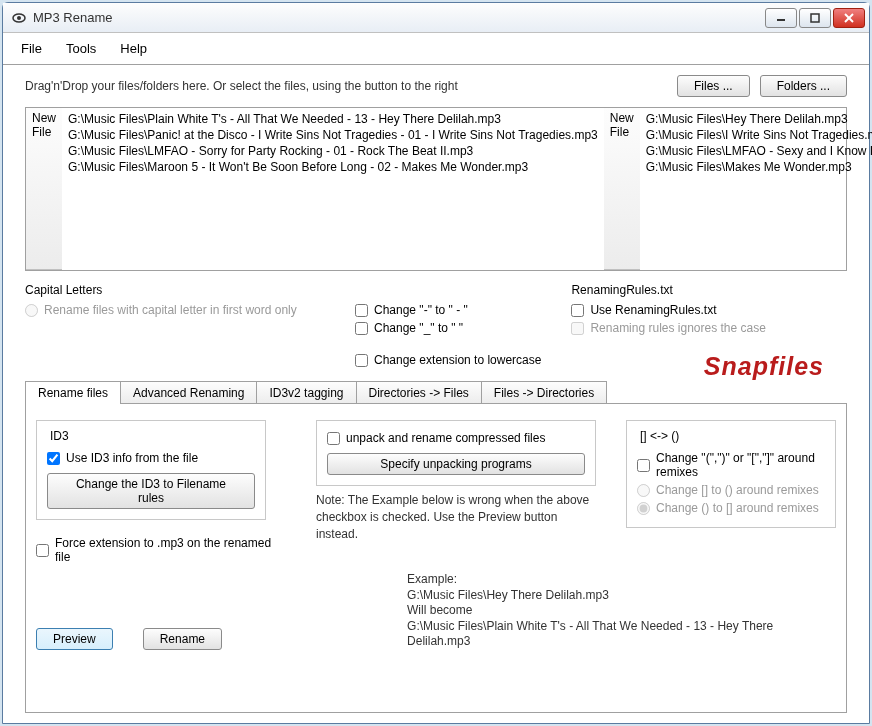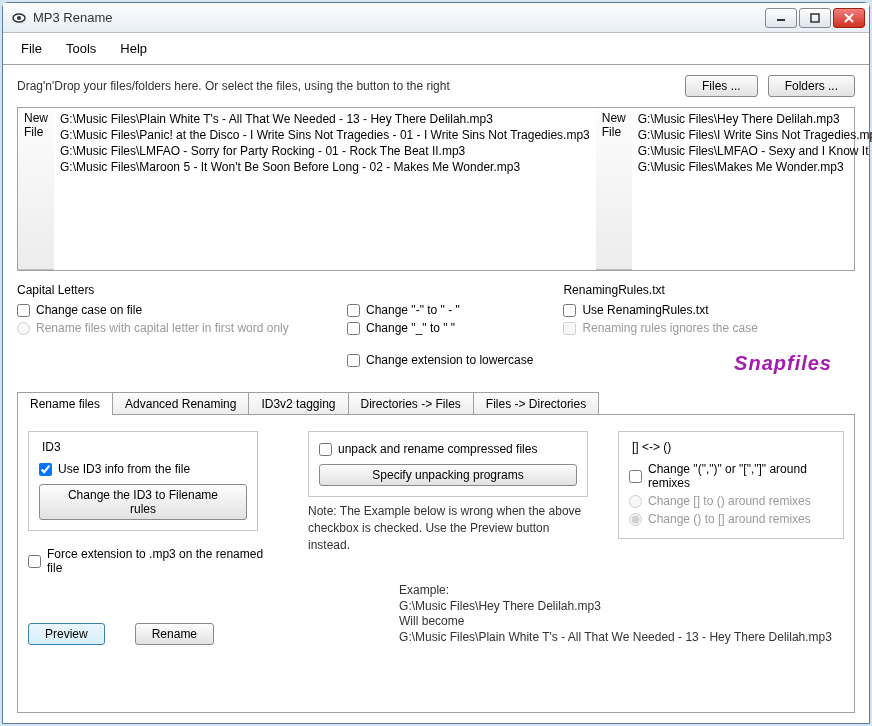--- a/index.html
+++ b/index.html
@@ -49,21 +49,21 @@
   display: flex;
   gap: 0;
   background: #fff;
 }
 .menu-item {
   padding: 4px 12px;
   font-size: 13px;
   cursor: default;
 }
 .content {
-  padding: 10px 14px;
+  padding: 10px 22px;
   flex: 1;
   display: flex;
   flex-direction: column;
 }
 .dragdrop-row {
   display: flex;
   align-items: center;
   gap: 10px;
   margin-bottom: 10px;
 }
@@ -115,21 +115,21 @@
   align-items: center;
   gap: 6px;
   padding: 2px 0;
 }
 .radio-row.disabled, .checkbox-row.disabled { color: #9a9a9a; }
 input[type=checkbox], input[type=radio] {
   width: 13px; height: 13px;
 }
 .tabs {
   display: flex;
-  margin-top: 15px;
+  margin-top: 4px;
 }
 .tab {
   border: 1px solid #a0a0a0;
   border-bottom: none;
   padding: 4px 12px;
   background: linear-gradient(#fdfdfd, #ececec);
   margin-right: -1px;
   font-size: 12px;
   cursor: default;
 }
@@ -170,25 +170,25 @@
   padding-left: 175px;
 }
 .bottom-row {
   display: flex;
   gap: 30px;
   align-items: flex-end;
   margin-top: 6px;
 }
 .watermark {
   position: absolute;
-  right: 40px;
+  right: 48px;
   top: 352px;
-  font-size: 20px;
+  font-size: 25px;
   font-weight: bold;
-  color: #a21caf;
+  color: #b91c1c;
   font-style: italic;
   pointer-events: none;
   letter-spacing: 1px;
 }
 </style>
 </head>
 <body>
 
 <div class="window">
   <div class="titlebar">
@@ -249,24 +249,20 @@
           <div class="file-row">G:\Music Files\I Write Sins Not Tragedies.mp3</div>
           <div class="file-row">G:\Music Files\LMFAO - Sexy and I Know It (Official Music Video).mp3</div>
           <div class="file-row">G:\Music Files\Makes Me Wonder.mp3</div>
         </div>
       </div>
     </div>
 
     <div class="mid-section">
       <div class="fieldset" style="width:300px">
         <div class="legend">Capital Letters</div>
-        <div class="checkbox-row">
-          <input type="checkbox" style="">
-          <span>Change case on file</span>
-        </div>
         <div class="radio-row disabled">
           <input type="radio" disabled="" style="">
           <span>Rename files with capital letter in first word only</span>
         </div>
       </div>
 
       <div class="fieldset" style="padding-top:18px">
         <div class="checkbox-row">
           <input type="checkbox" style="">
           <span>Change "-" to " - "</span>

